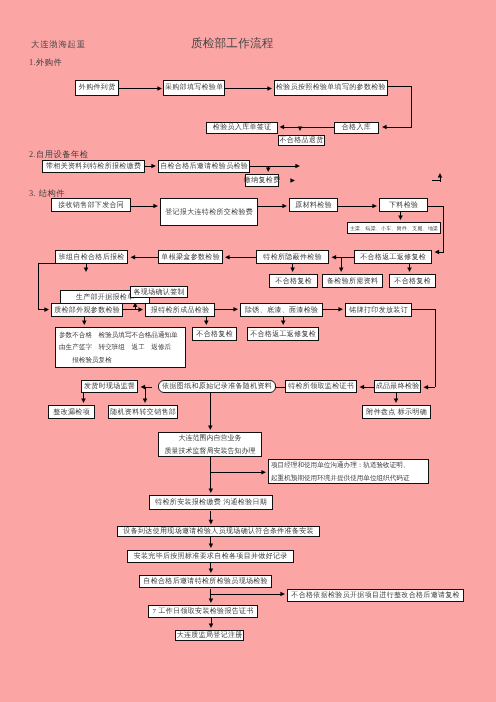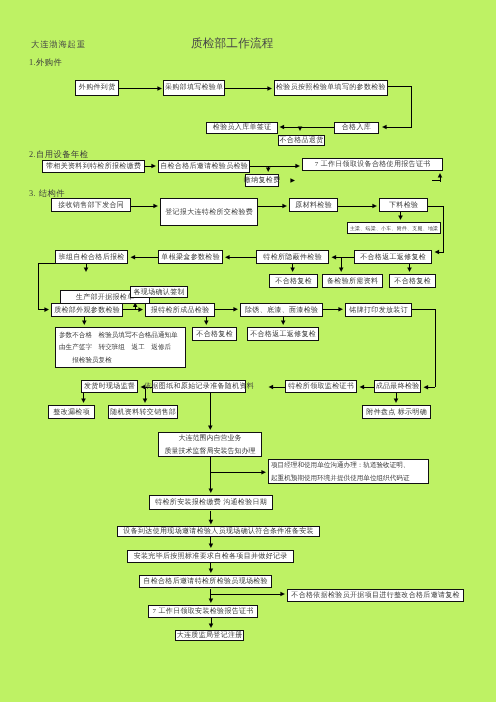--- a/index.html
+++ b/index.html
@@ -1,18 +1,18 @@
 <!DOCTYPE html>
 <html><head>
 <meta charset="utf-8">
 <style>
   html,body{margin:0;padding:0;background:#fff;}
   body{width:496px;height:702px;overflow:hidden;
        font-family:"Liberation Serif","DejaVu Serif",serif;}
-  #page{position:relative;width:496px;height:702px;background:#bef264;}
+  #page{position:relative;width:496px;height:702px;background:#fca5a5;}
   .hdr{position:absolute;white-space:nowrap;color:#474747;}
   #company{left:31px;top:38.5px;font-size:8.3px;letter-spacing:0.85px;}
   #doctitle{left:191px;top:36px;font-size:11.7px;letter-spacing:0.1px;}
   .sec{position:absolute;white-space:nowrap;color:#3d3d3d;font-size:8.3px;line-height:1;letter-spacing:0.45px;}
   .node{position:absolute;box-sizing:border-box;border:1px solid #111;background:#fff;
         display:flex;align-items:center;justify-content:center;text-align:center;
         color:#3b3b3b;white-space:nowrap;line-height:1;overflow:visible;}
   .node > span{letter-spacing:0.33px;margin-right:-0.33px;display:block;}
   .mnode{position:absolute;box-sizing:border-box;border:1px solid #111;background:#fff;
          color:#3b3b3b;text-align:center;display:flex;flex-direction:column;
@@ -148,23 +148,20 @@
     </div>
     <div class="node" style="left: 42px; top: 160px; width: 103px; height: 13px; font-size: 7px;">
       <span style="letter-spacing: 0.33px; margin-right: -0.33px;">带相关资料到特检所报检缴费</span>
     </div>
     <div class="node" style="left: 158px; top: 160px; width: 92px; height: 13px; font-size: 7px;">
       <span style="letter-spacing: 0.33px; margin-right: -0.33px;">自检合格后邀请检验员检验</span>
     </div>
     <div class="node" style="left: 245px; top: 174px; width: 34px; height: 13px; font-size: 7px;">
       <span style="letter-spacing: 0.33px; margin-right: -0.33px;">缴纳复检费</span>
     </div>
-    <div class="node" style="left: 302px; top: 158px; width: 141px; height: 13px; font-size: 7px;">
-      <span style="letter-spacing: 0.33px; margin-right: -0.33px;">7 工作日领取设备合格使用报告证书</span>
-    </div>
     <div class="node" style="left: 51px; top: 198px; width: 80px; height: 14px; font-size: 7px;">
       <span style="letter-spacing: 0.33px; margin-right: -0.33px;">接收销售部下发合同</span>
     </div>
     <div class="node" style="left: 160px; top: 198px; width: 98px; height: 28px; font-size: 7px;">
       <span style="letter-spacing: 0.33px; margin-right: -0.33px;">登记报大连特检所交检验费</span>
     </div>
     <div class="node" style="left: 289px; top: 198px; width: 49px; height: 14px; font-size: 7px;">
       <span style="letter-spacing: 0.33px; margin-right: -0.33px;">原材料检验</span>
     </div>
     <div class="node" style="left: 379px; top: 198px; width: 49px; height: 14px; font-size: 7px;">
@@ -214,21 +211,21 @@
     </div>
     <div class="node" style="left: 192px; top: 327px; width: 45px; height: 14px; font-size: 7px;">
       <span style="letter-spacing: 0.33px; margin-right: -0.33px;">不合格复检</span>
     </div>
     <div class="node" style="left: 247px; top: 327px; width: 72px; height: 14px; font-size: 7px;">
       <span style="letter-spacing: 0.33px; margin-right: -0.33px;">不合格返工返修复检</span>
     </div>
     <div class="node" style="left: 81px; top: 380px; width: 57px; height: 13px; font-size: 7px;">
       <span style="letter-spacing: 0.33px; margin-right: -0.33px;">发货时现场监督</span>
     </div>
-    <div class="node" style="left: 152px; top: 380px; width: 94px; height: 13px; font-size: 7px;">
+    <div class="node" style="left: 158px; top: 380px; width: 118px; height: 13px; font-size: 7px; border-radius: 6px;">
       <span style="letter-spacing: 0.33px; margin-right: -0.33px;">依据图纸和原始记录准备随机资料</span>
     </div>
     <div class="node" style="left: 285px; top: 380px; width: 72px; height: 13px; font-size: 7px;">
       <span style="letter-spacing: 0.33px; margin-right: -0.33px;">特检所领取监检证书</span>
     </div>
     <div class="node" style="left: 374px; top: 380px; width: 47px; height: 13px; font-size: 7px;">
       <span style="letter-spacing: 0.33px; margin-right: -0.33px;">成品最终检验</span>
     </div>
     <div class="node" style="left: 48px; top: 405px; width: 47px; height: 14px; font-size: 7px;">
       <span style="letter-spacing: 0.33px; margin-right: -0.33px; text-align: right;">整改漏检项</span>

